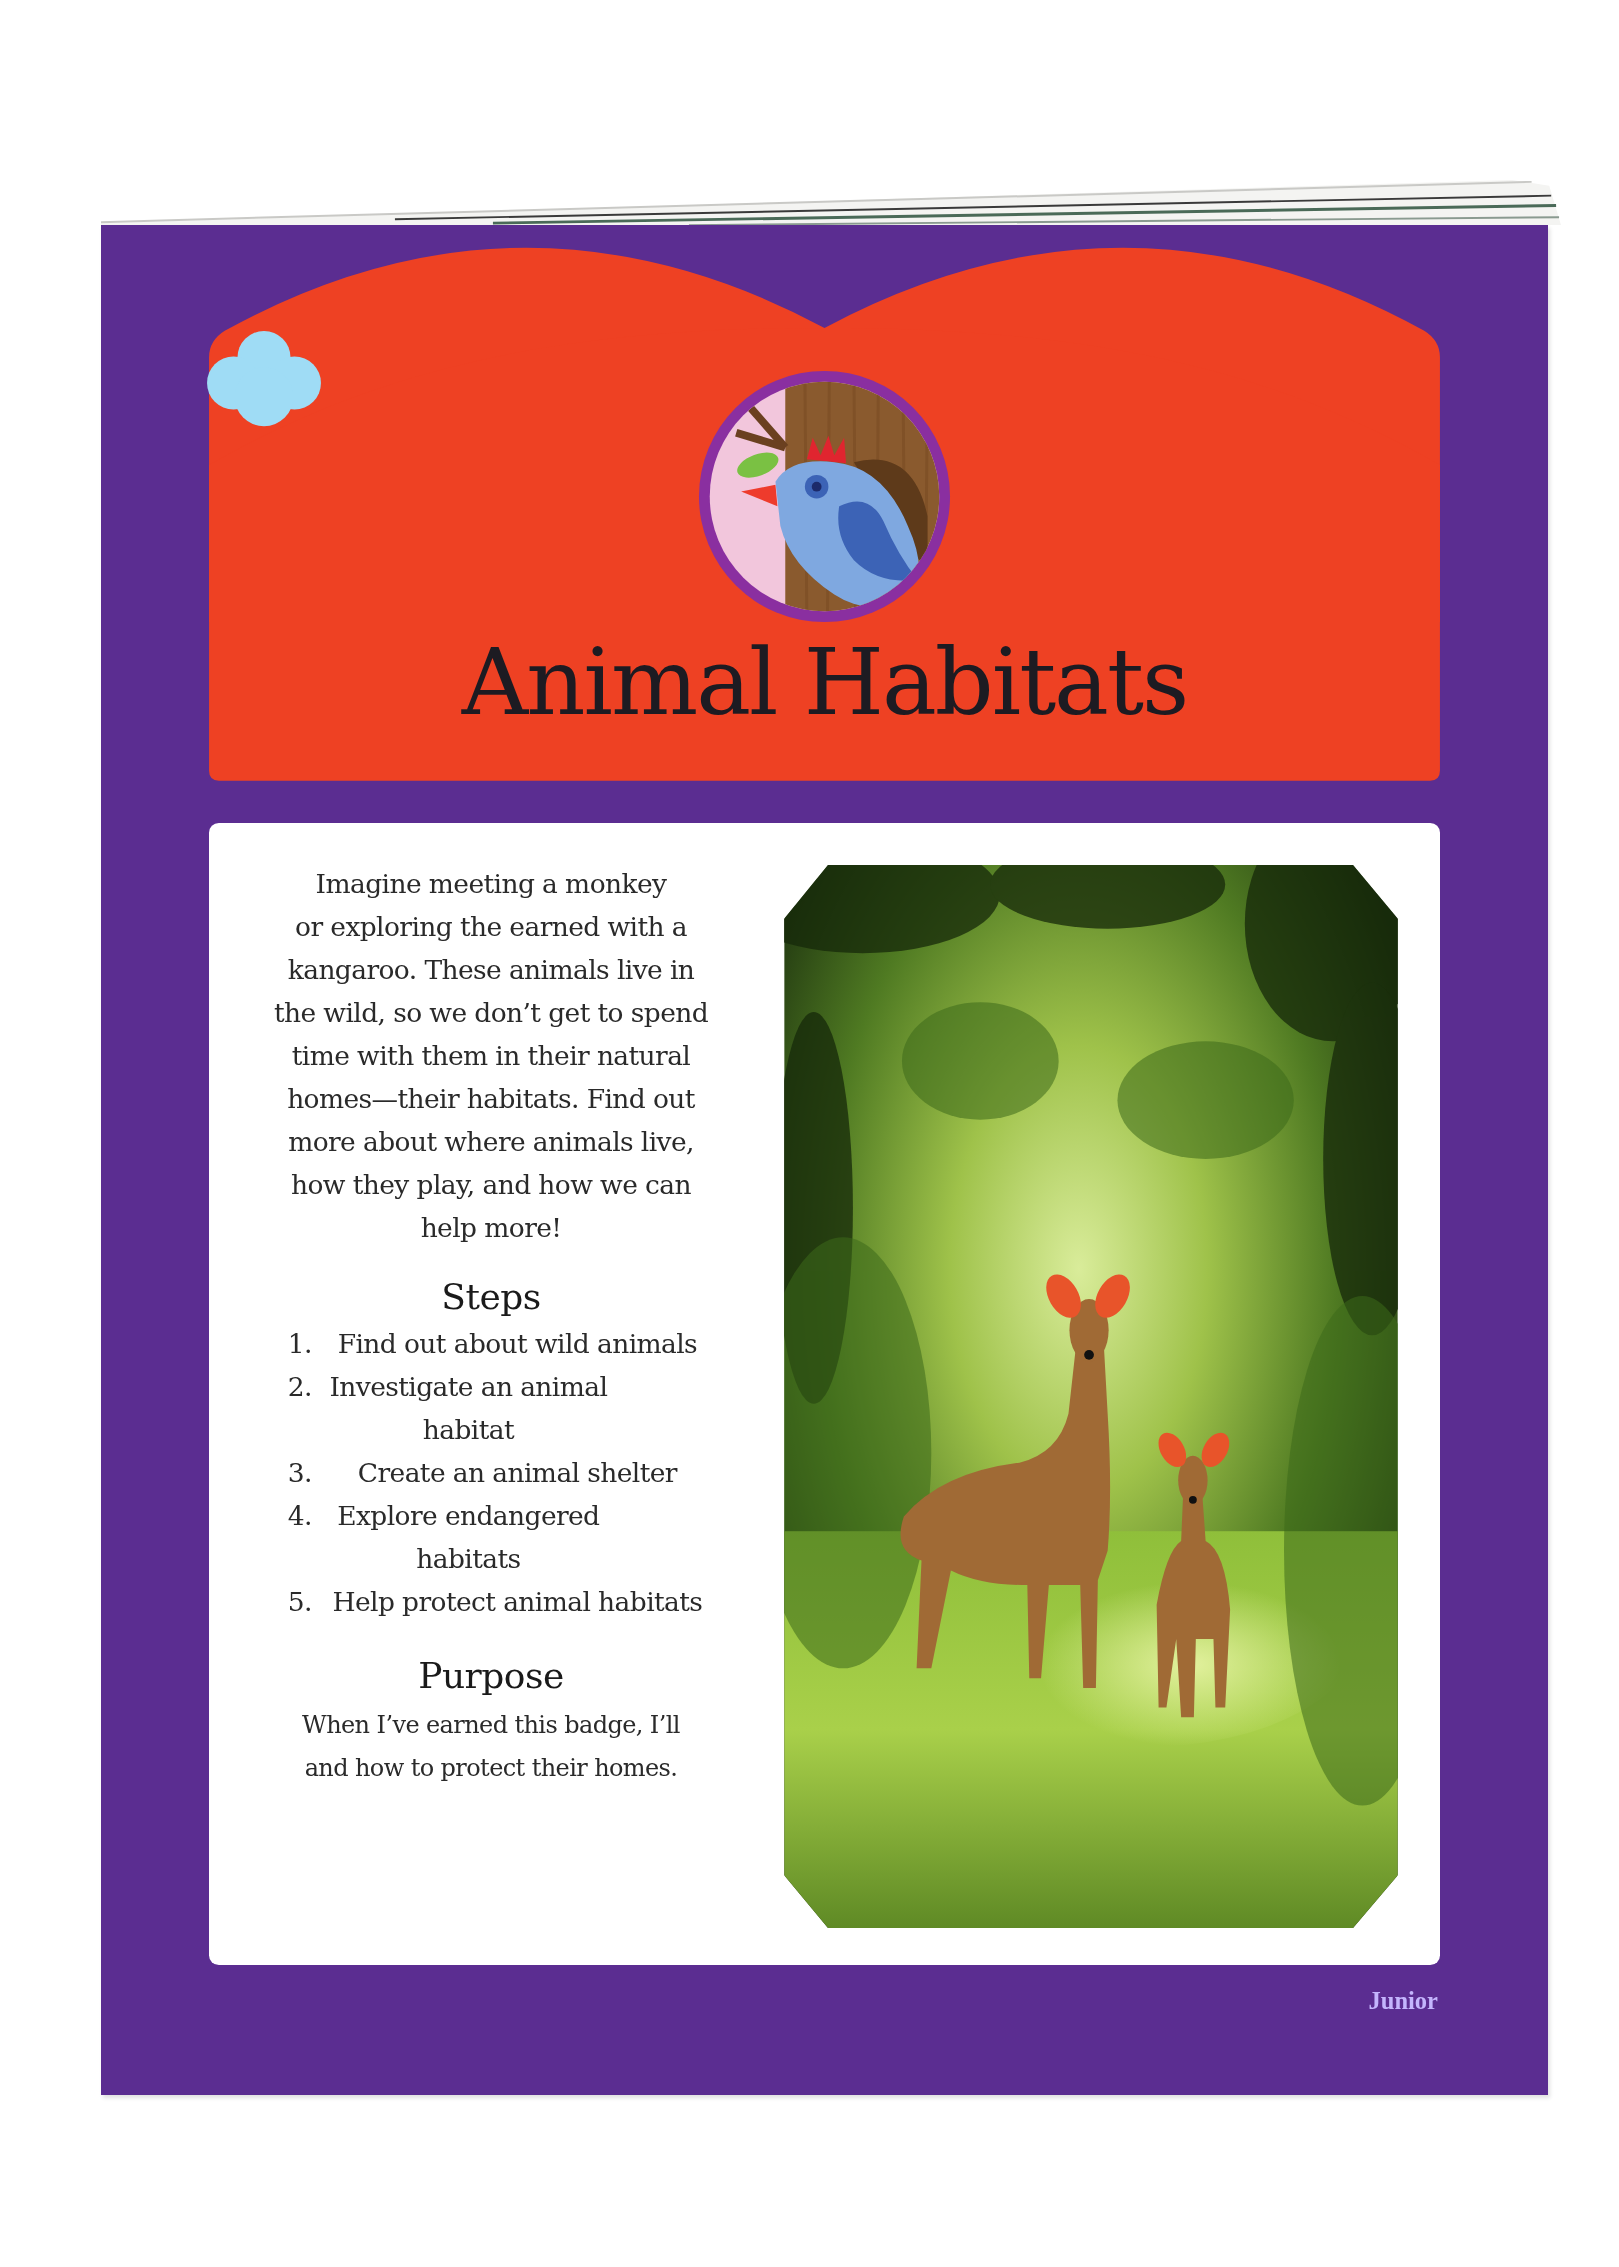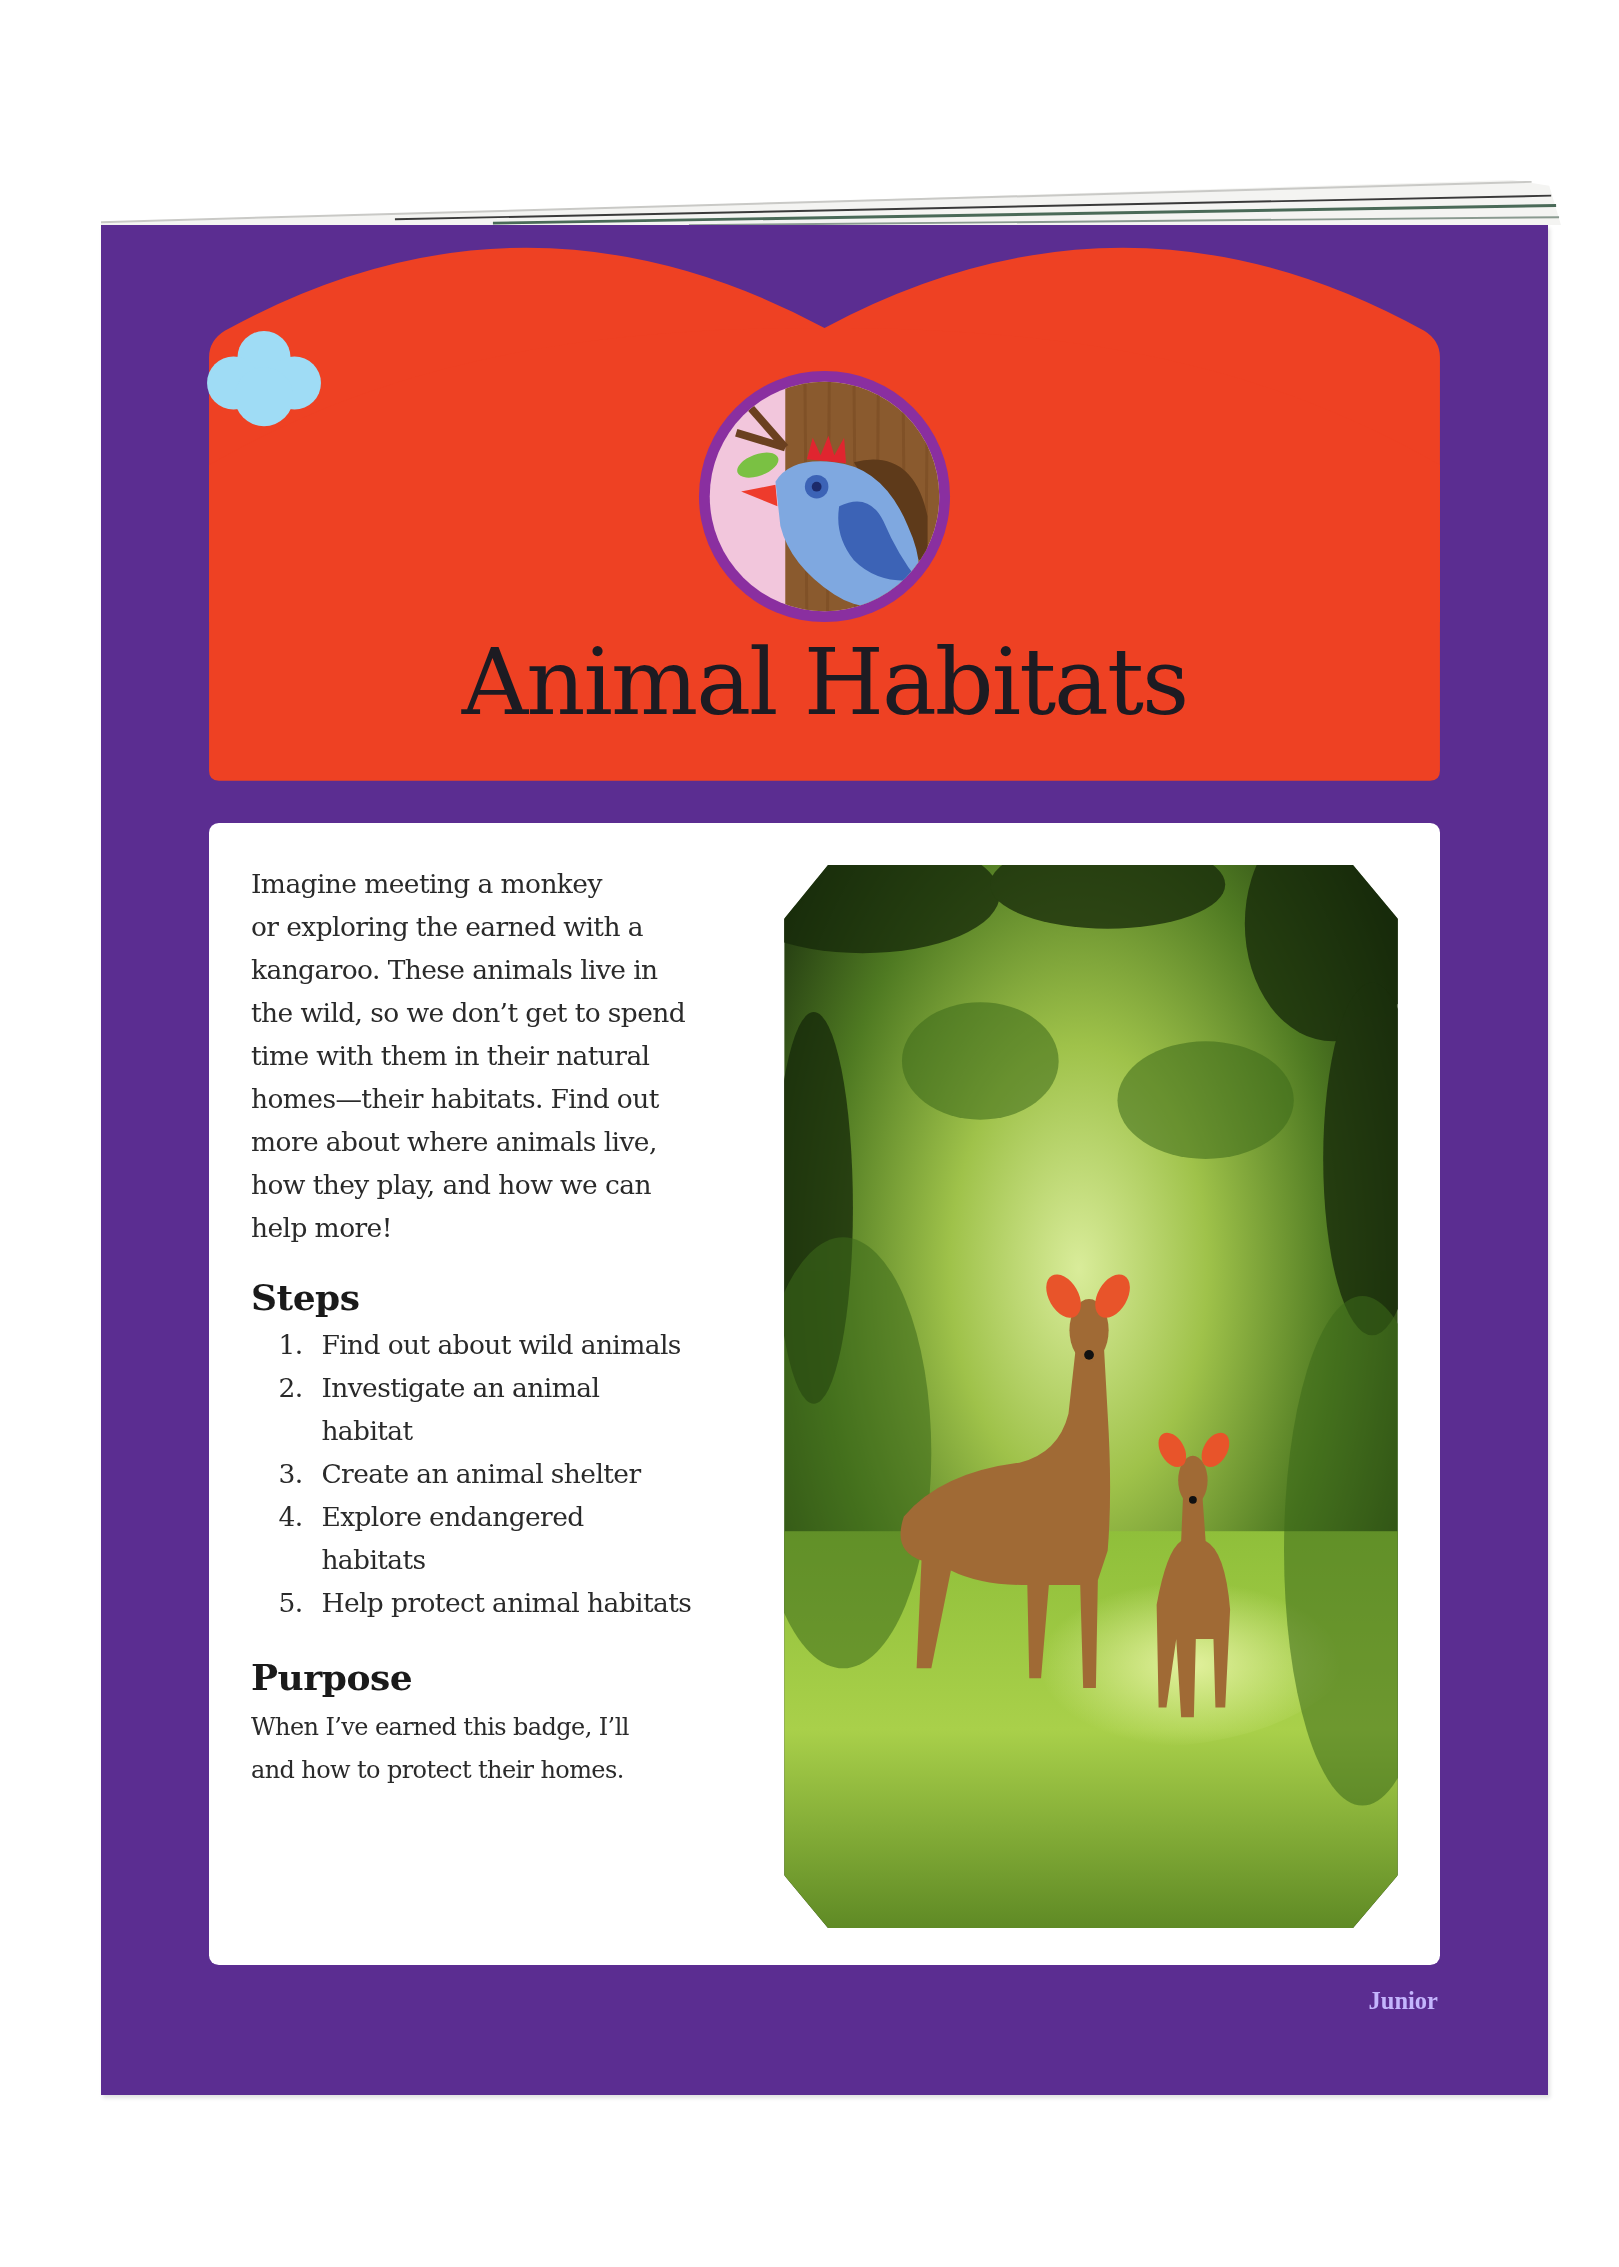--- a/index.html
+++ b/index.html
@@ -14,24 +14,24 @@
 
   .arch { position: absolute; left: 0; top: 0; width: 1447px; height: 588px; }
 
   .badge { position: absolute; left: 596px; top: 144px; width: 255px; height: 255px; }
 
   .title { position: absolute; left: 108px; top: 412px; width: 1231px; text-align: center;
            font-family: "DejaVu Serif", serif; font-size: 92px; font-weight: normal; color: #1d1b22; letter-spacing: -2px; line-height: 1; }
 
   .card { position: absolute; left: 108px; top: 598px; width: 1231px; height: 1142px; background: #ffffff; border-radius: 9.8px; }
 
-  .text-col { position: absolute; left: 42px; top: 39px; width: 480px; color: #2a2a2a; }
+  .text-col { position: absolute; left: 42px; top: 39px; width: 480px; color: #2a2a2a; text-align: center; }
   .intro { font-family: "DejaVu Serif", serif; font-size: 26.5px; line-height: 43px; letter-spacing: -0.6px; }
   .intro span { display: block; white-space: nowrap; }
-  .h2 { font-family: "DejaVu Serif", serif; font-weight: bold; font-size: 36px; color: #1a1a1a; letter-spacing: -0.5px; }
+  .h2 { font-family: "DejaVu Serif", serif; font-weight: normal; font-size: 36px; color: #1a1a1a; letter-spacing: -0.5px; }
   .h2.steps { margin-top: 26.5px; }
   .h2.purpose { margin-top: 32px; }
   .steps-list { list-style: none; margin-top: 5.9px; font-size: 26.5px; line-height: 43px; letter-spacing: -0.6px; }
   .steps-list li { display: flex; padding-left: 27.4px; }
   .steps-list .num { width: 43px; flex: none; }
   .steps-list .lbl { width: 392px; }
   .purpose-text { margin-top: 7.8px; font-size: 24px; line-height: 43px; letter-spacing: -0.6px; }
   .purpose-text span { display: block; white-space: nowrap; }
 
   .photo { position: absolute; left: 575px; top: 42px; width: 614px; height: 1063px;

